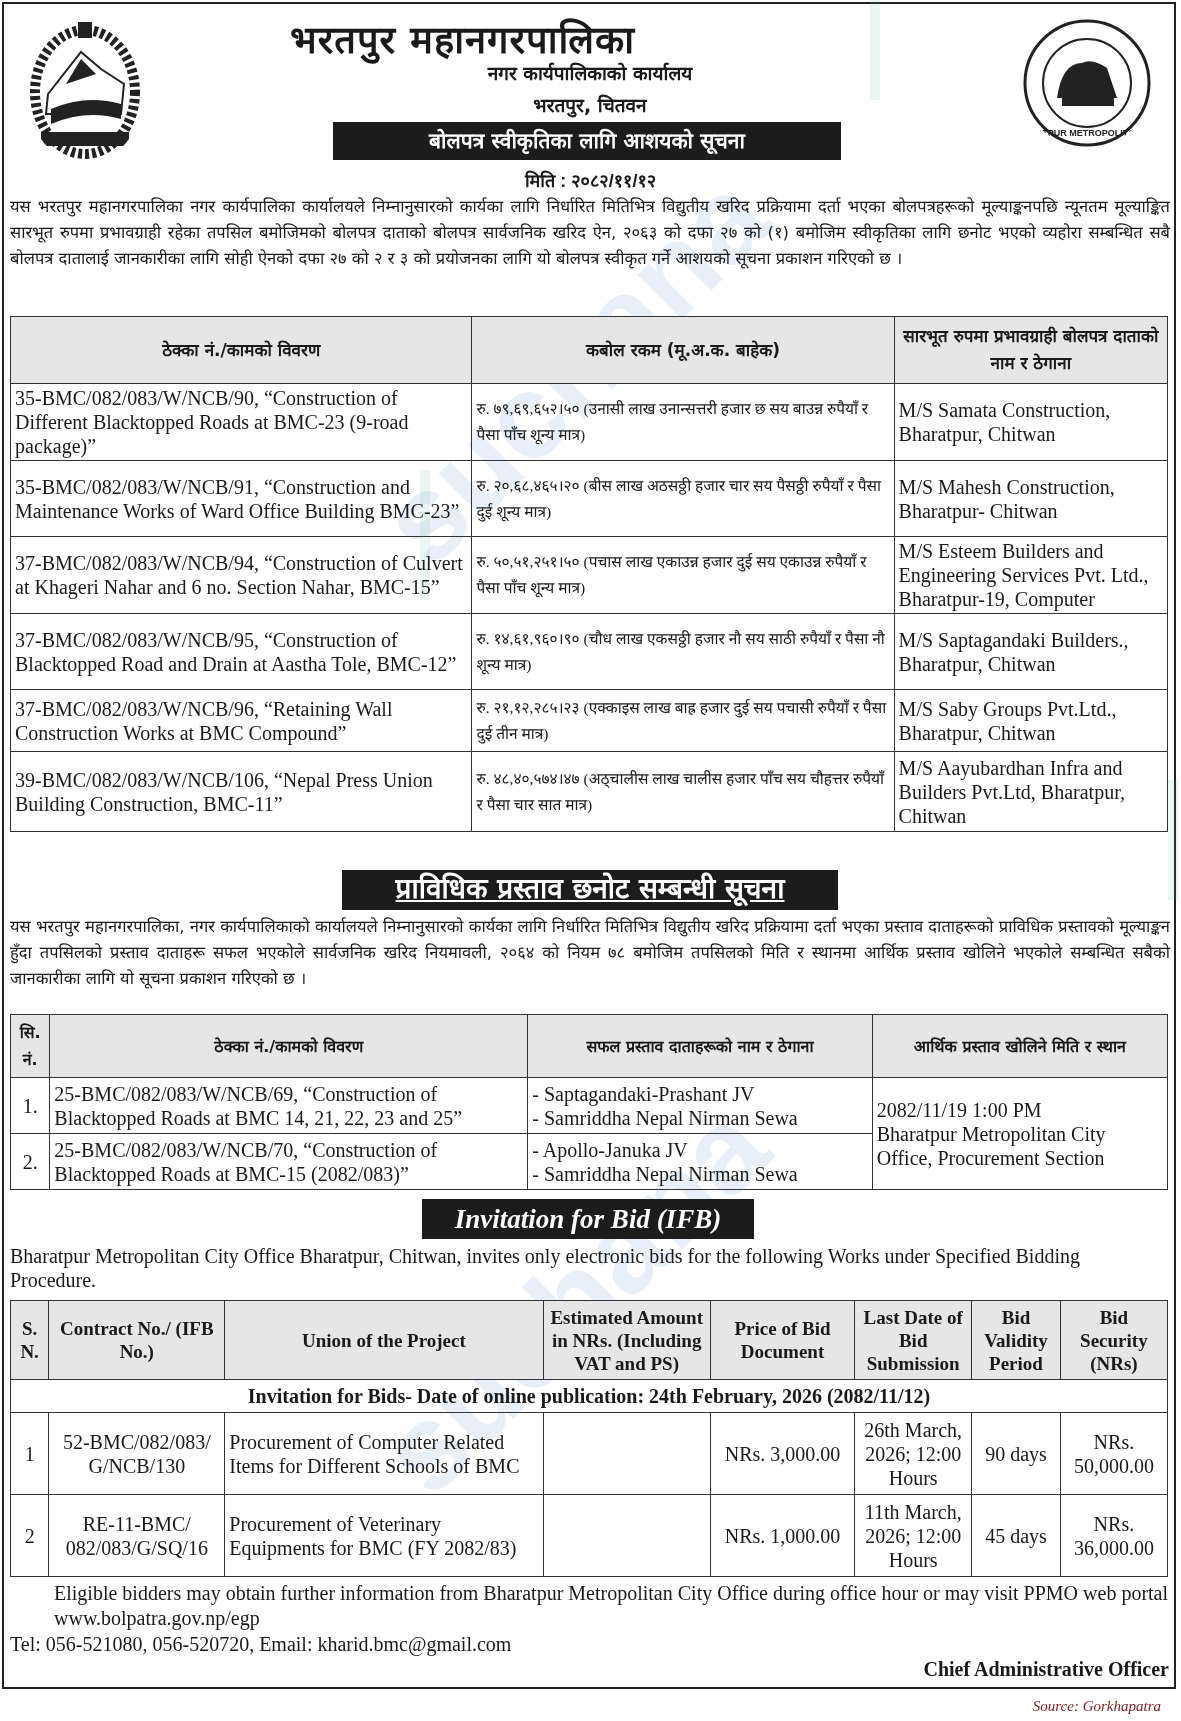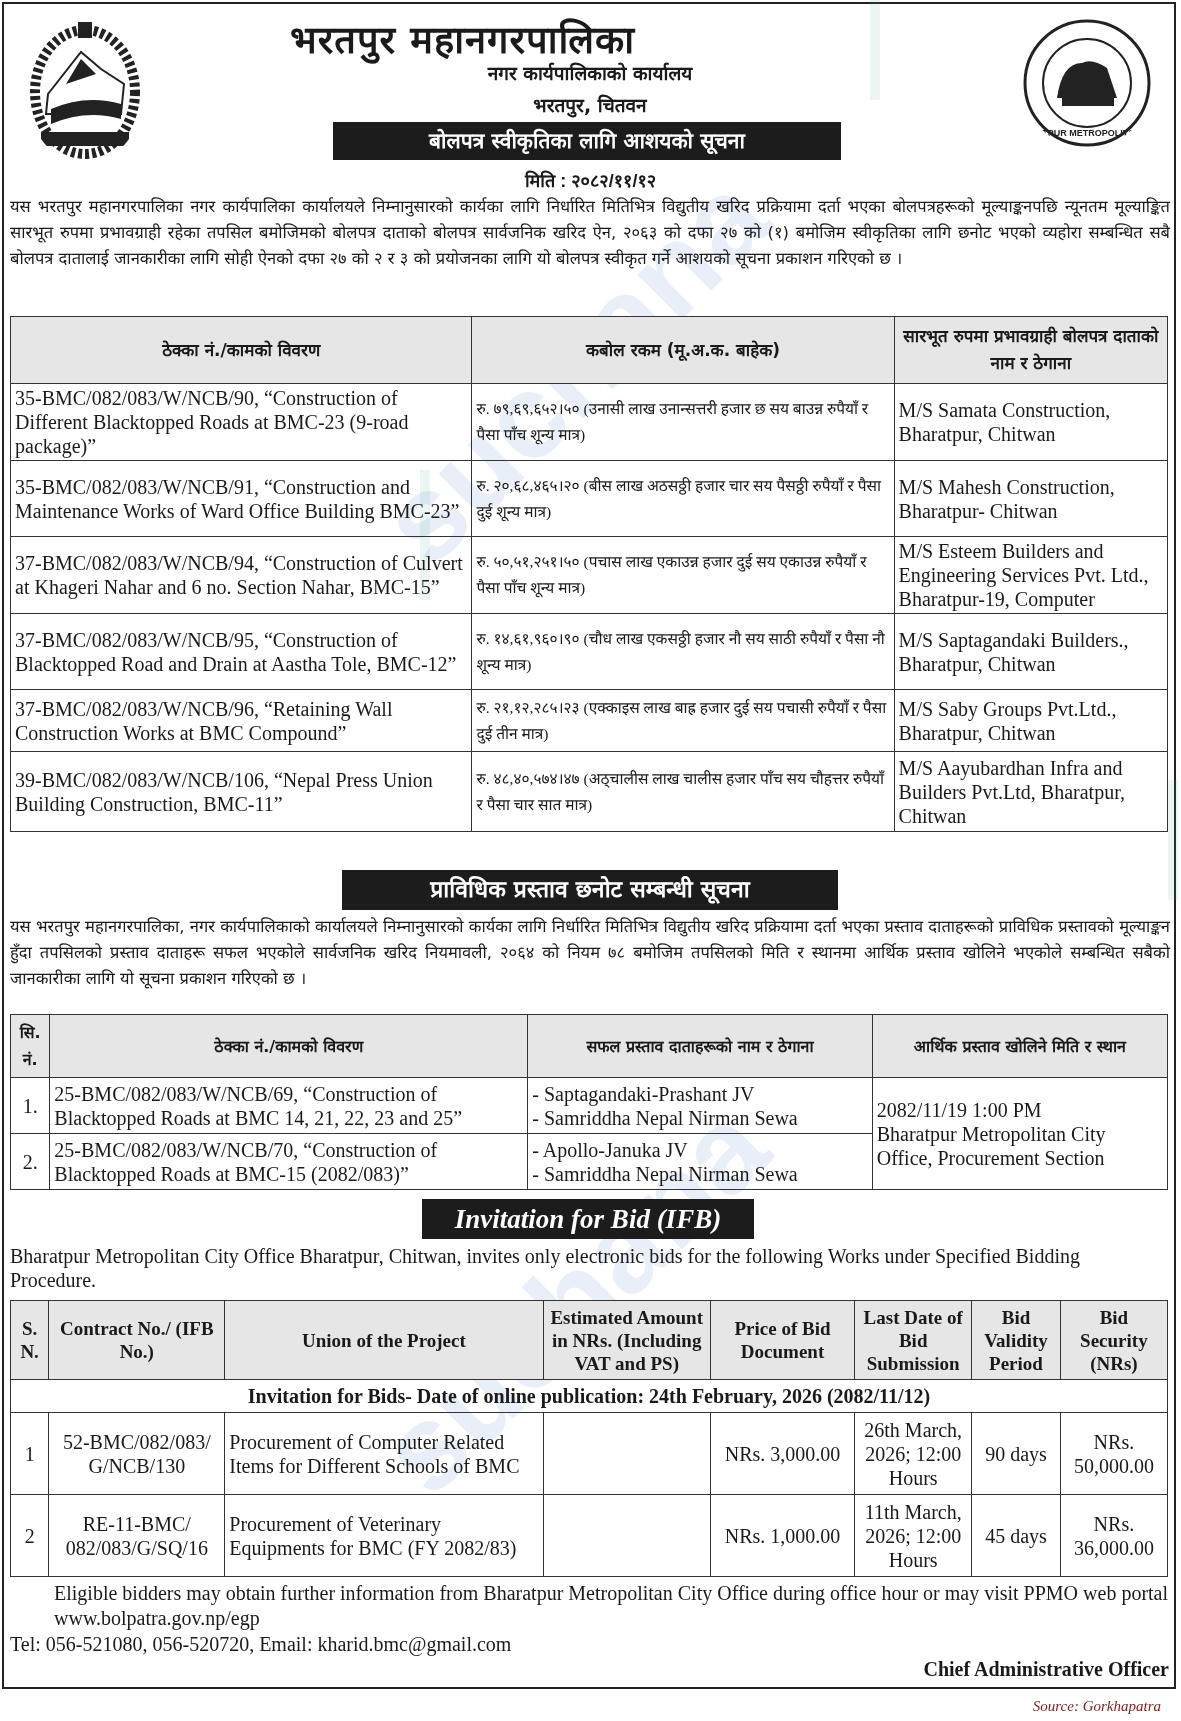--- a/index.html
+++ b/index.html
@@ -121,21 +121,21 @@
     <td>M/S Saby Groups Pvt.Ltd., Bharatpur, Chitwan</td>
   </tr>
   <tr style="height:80px;">
     <td>39-BMC/082/083/W/NCB/106, “Nepal Press Union Building Construction, BMC-11”</td>
     <td class="amt">रु. ४८,४०,५७४।४७ (अठ्चालीस लाख चालीस हजार पाँच सय चौहत्तर रुपैयाँ र पैसा चार सात मात्र)</td>
     <td>M/S Aayubardhan Infra and Builders Pvt.Ltd, Bharatpur, Chitwan</td>
   </tr>
 </tbody>
   </table>
 
-<div class="black-band" style="left:342px;top:870px;width:496px;height:40px;line-height:38px;font-size:23px;">प्राविधिक प्रस्ताव छनोट सम्बन्धी सूचना</div>
+<div class="black-band" style="left:342px;top:870px;width:496px;height:40px;line-height:38px;font-size:28px;text-decoration:underline;">प्राविधिक प्रस्ताव छनोट सम्बन्धी सूचना</div>
 <div class="para" style="top:914px;">यस भरतपुर महानगरपालिका, नगर कार्यपालिकाको कार्यालयले निम्नानुसारको कार्यका लागि निर्धारित मितिभित्र विद्युतीय खरिद प्रक्रियामा दर्ता भएका प्रस्ताव दाताहरूको प्राविधिक प्रस्तावको मूल्याङ्कन हुँदा तपसिलको प्रस्ताव दाताहरू सफल भएकोले सार्वजनिक खरिद नियमावली, २०६४ को नियम ७८ बमोजिम तपसिलको मिति र स्थानमा आर्थिक प्रस्ताव खोलिने भएकोले सम्बन्धित सबैको जानकारीका लागि यो सूचना प्रकाशन गरिएको छ ।</div>
 
 <table class="t2">
   <colgroup>
       <col style="width:36px">
       <col style="width:437px">
       <col style="width:315px">
       <col style="width:270px">
     </colgroup>
   <tbody>

